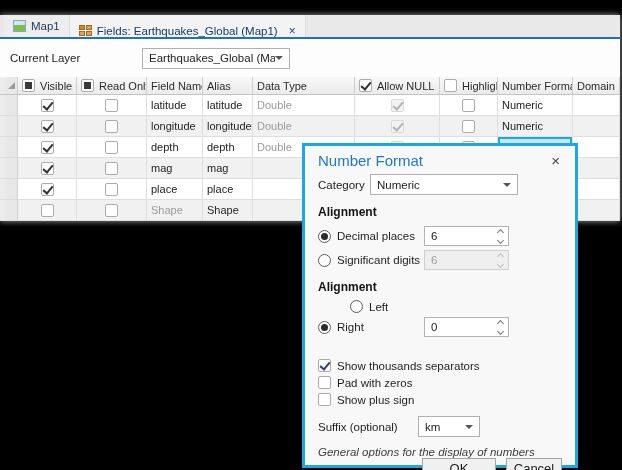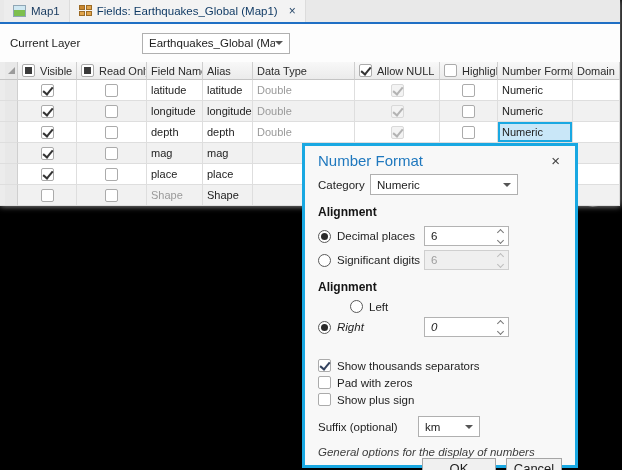--- a/index.html
+++ b/index.html
@@ -5,31 +5,31 @@
   html,body{margin:0;padding:0;background:#000;}
   #stage{position:relative;width:622px;height:470px;background:#000;overflow:hidden;
          font-family:"Liberation Sans",sans-serif;color:#222;}
 
   
   .blob{position:absolute;left:574px;top:166px;width:46px;height:40px;z-index:0;
         background:linear-gradient(135deg,#f2f2f2 20%,#b5b5b5 65%,#6e6e6e 100%);
         border-radius:8% 70% 60% 55% / 20% 60% 70% 45%;transform:rotate(-6deg);}
 
   
-  .window{position:absolute;left:0;top:0;width:620px;height:202px;background:#fff;z-index:1;
+  .window{position:absolute;left:0;top:15px;width:620px;height:202px;background:#fff;z-index:1;
           clip-path:polygon(0 0,620 0,617 25px,620 55px,613 85px,618 110px,611 135px,616 158px,
             607 175px,616 190px,596 203px,566 196px,536 201px,506 197px,476 201px,446 196px,
             416 201px,386 197px,356 201px,326 196px,296 201px,266 197px,236 201px,206 197px,
             176 200px,146 196px,116 200px,86 197px,56 200px,26 197px,0 200px);
           filter:drop-shadow(0 0 3px rgba(190,190,190,.85));}
 
   .tabstrip{height:22px;background:#e9e9e9;display:flex;align-items:stretch;padding-left:4px;}
   .tab{display:flex;align-items:center;gap:5px;padding:0 9px;font-size:11.5px;color:#17395e;
        background:#ededed;border-right:1px solid #dcdcdc;}
-  .tab.active{background:#f3f3f3;color:#123c66;}
+  .tab.active{background:#f3f3f3;color:#123c66;align-items:flex-end;}
   .tab .close{margin-left:6px;color:#2a4a6b;font-size:12px;line-height:1;}
   .blue-line{height:2px;background:#1f6fc4;}
 
   
   .ic-map{width:13px;height:12px;border:1px solid #8fa6b5;background:linear-gradient(180deg,#cfe8f2 0 45%,#7dbf4e 45% 100%);box-sizing:border-box;}
   .ic-fields{width:13px;height:12px;display:grid;grid-template-columns:6px 6px;grid-template-rows:5px 5px;gap:1px;}
   .ic-fields i{background:#e0a44c;border:1px solid #9c6a24;box-sizing:border-box;}
   .ic-fields i:nth-child(1){background:#c9872f;}
 
   .layerbar{height:38px;background:#fdfdfd;display:flex;align-items:center;gap:37px;}
@@ -336,21 +336,21 @@
       </div>
     </div>
 
     <div class="dhead" style="margin-top:10px;">Alignment</div>
 
     <div class="drow" style="margin-top:6px;padding-left:32px;">
       <span class="radio unselected"></span>
       <span class="rlab">Left</span>
     </div>
 
-    <div class="drow" style="margin-top:4px;font-style:italic;">
+    <div class="drow" style="margin-top:4px;">
       <span class="radio selected"></span>
       <span class="rlab">Right</span>
       <div class="spin">
         <span class="val">0</span>
         <span class="chevs">
             <i class="chev up"></i>
             <i class="chev dn"></i>
           </span>
       </div>
     </div>

